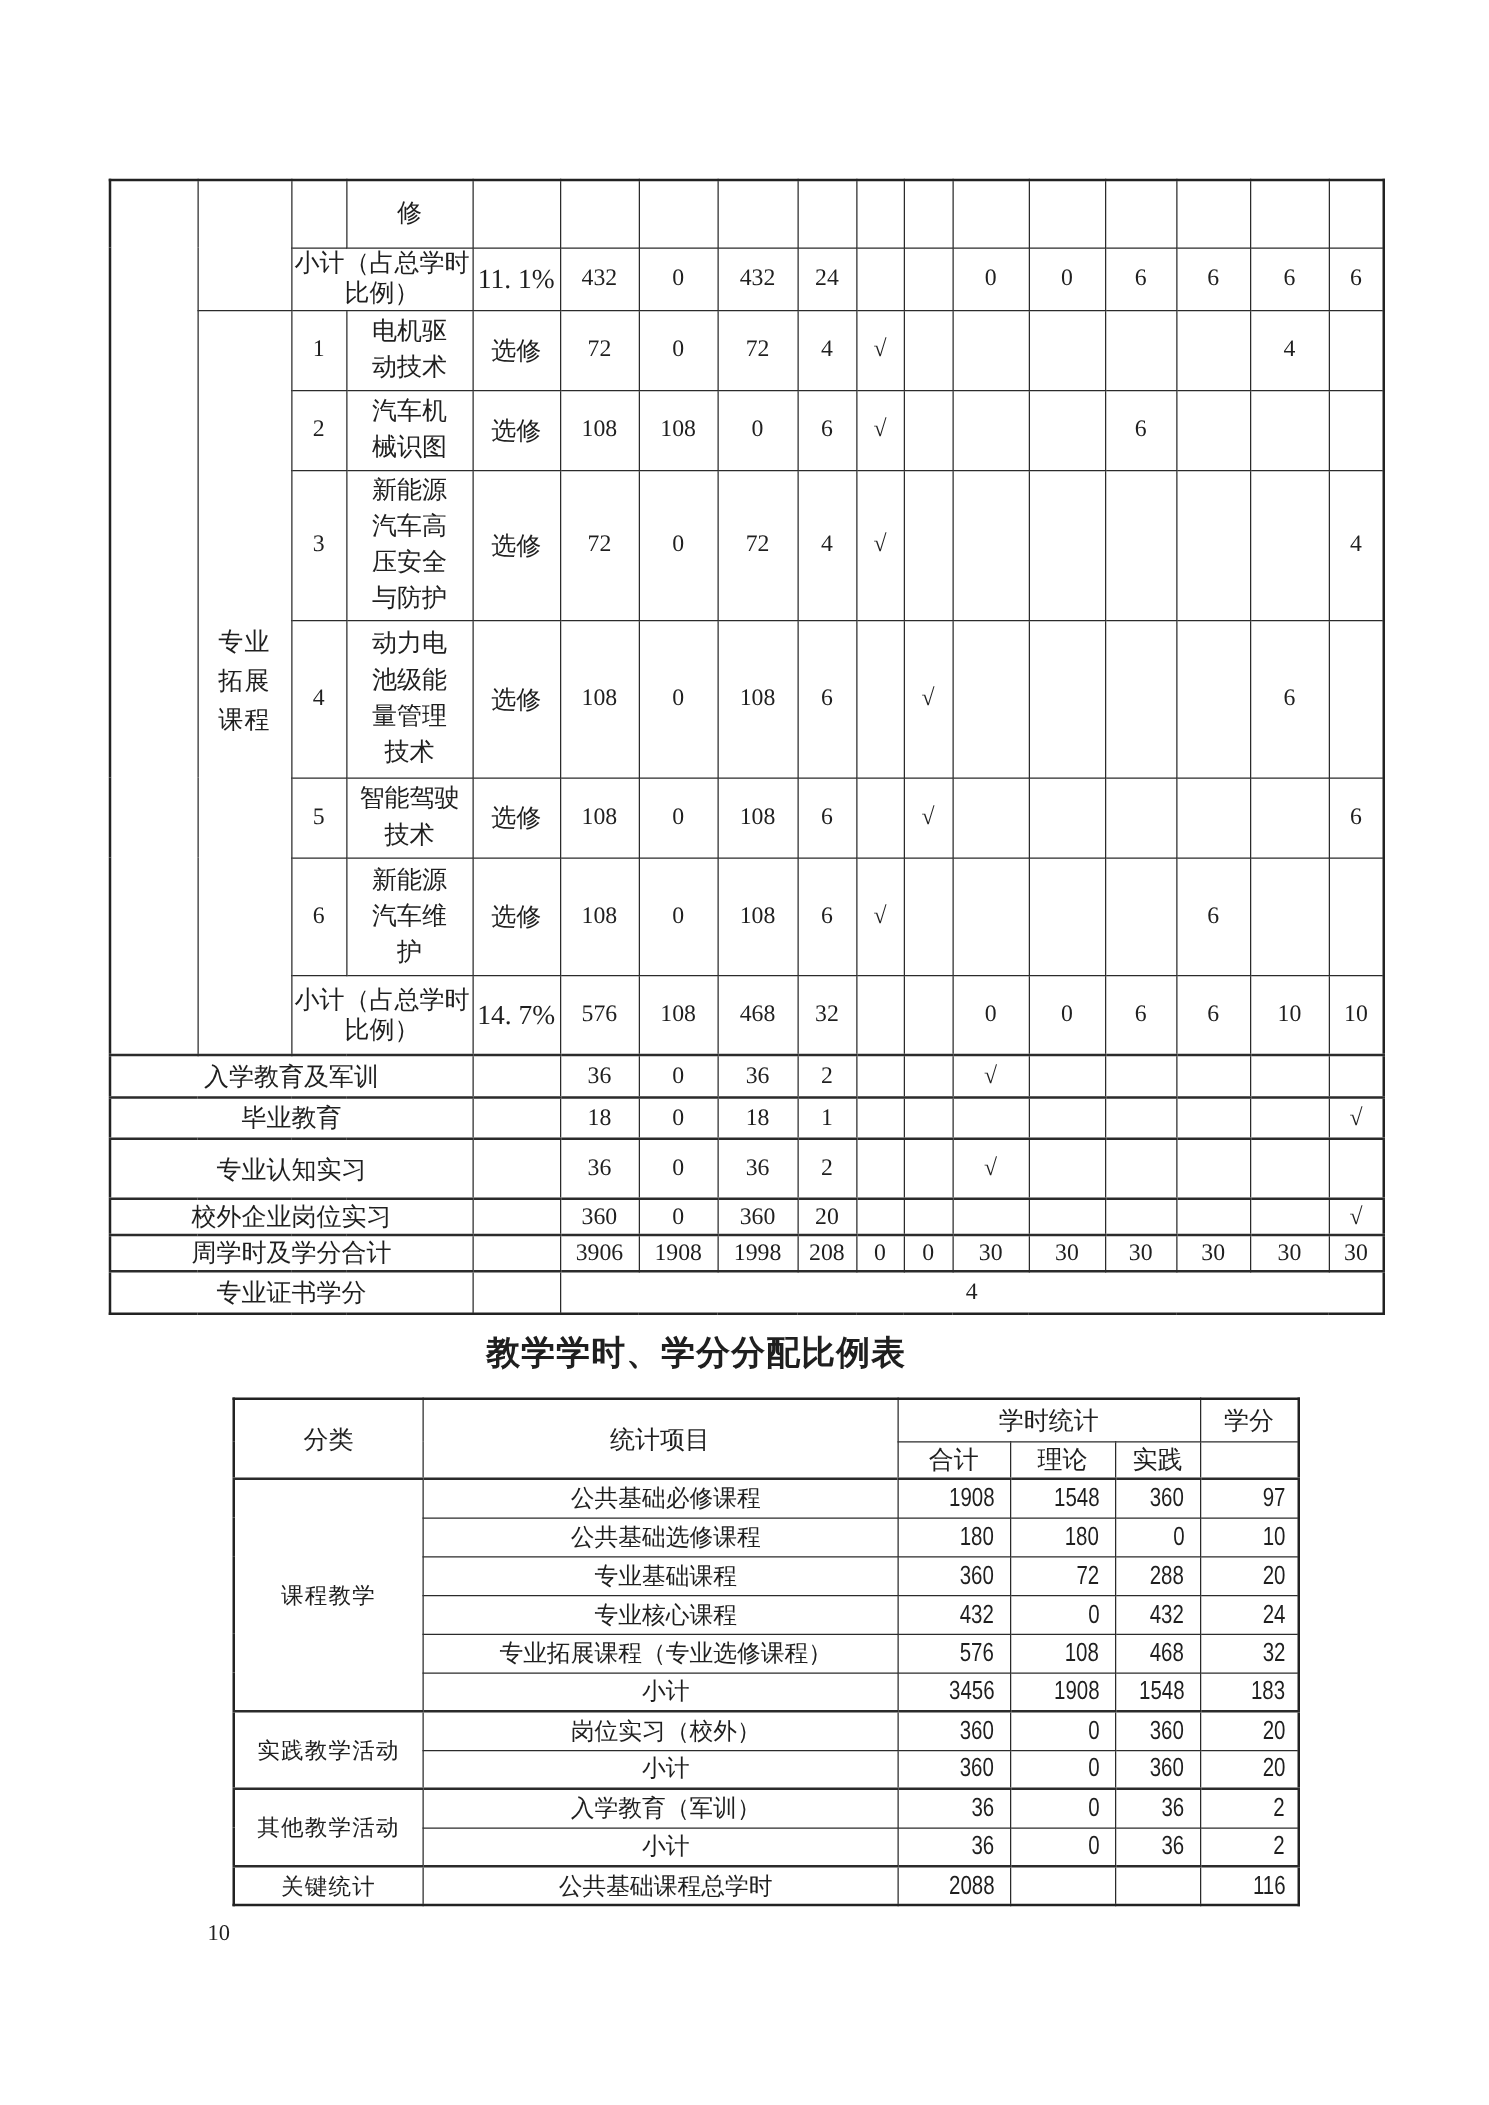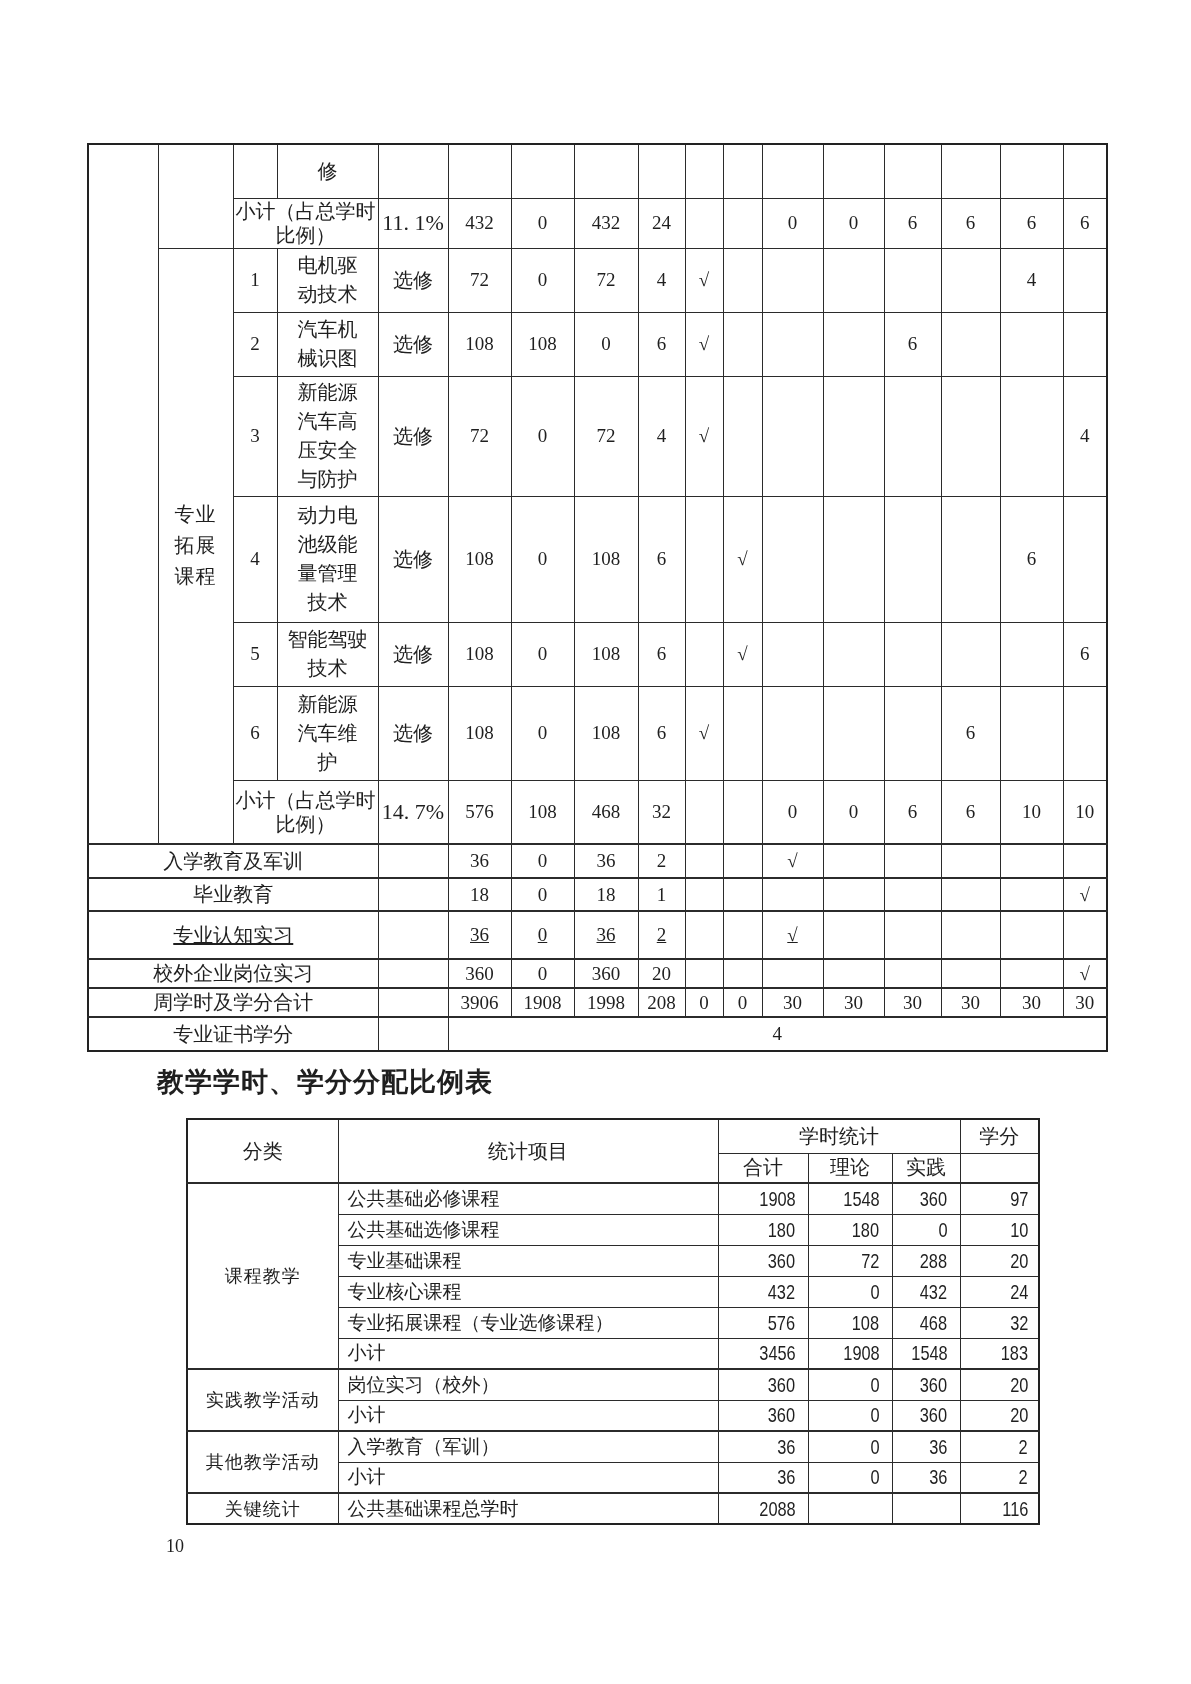--- a/index.html
+++ b/index.html
@@ -19,26 +19,26 @@
   .t1 .name { line-height:29px; }
   .t1 .cat  { line-height:31px; letter-spacing:1px; }
   .t1 .sub  { line-height:24px; }
   .t1 .num1 { font-size:19px; font-family:"Liberation Serif","DejaVu Serif",serif; }
   .t1 .pct  { font-size:22px; }
   .t1 tr.sep td { border-top-width:2px; }
   .t2 thead td { font-size:20px; }
   .t2 thead tr.h2 td { border-bottom-width:2px; }
   .t2 tr.gstart td { border-top-width:2px; }
   .t2 .cat2 { font-size:18px; letter-spacing:1px; }
-  .t2 .item { text-align:left; padding-left:9px; font-size:19px; }
+  .t2 .item { text-align:center; padding-left:9px; font-size:19px; }
   .t2 .val  { text-align:right; padding-right:12px; }
   .t2 .val.cr { padding-right:10px; }
   .t2 .num { font-family:"Liberation Sans","DejaVu Sans",sans-serif; font-size:21px;
              display:inline-block; transform:scaleX(0.78); transform-origin:100% 50%; }
-  #title { position:absolute; left:157px; top:1064px; width:800px; 
+  #title { position:absolute; left:157px; top:1064px; width:800px; text-align:center;
            font-size:27px; font-weight:bold; letter-spacing:1px; }
   #pageno { position:absolute; left:166px; top:1536px; font-size:18px; }
 </style>
 </head>
 <body>
 
 <div id="table1-wrap">
   <table class="t1" id="t1">
     <colgroup>
       <col style="width:70px">
@@ -254,21 +254,21 @@
           <td class="num1">1</td>
           <td class="num1"></td>
           <td class="num1"></td>
           <td class="num1"></td>
           <td class="num1"></td>
           <td class="num1"></td>
           <td class="num1"></td>
           <td class="num1"></td>
           <td class="num1">√</td>
         </tr>
-        <tr class="sep" style="height: 48px; text-decoration: underline;">
+        <tr class="sep" style="height: 48px;">
           <td colspan="4">专业认知实习</td>
           <td></td>
           <td class="num1">36</td>
           <td class="num1">0</td>
           <td class="num1">36</td>
           <td class="num1">2</td>
           <td class="num1"></td>
           <td class="num1"></td>
           <td class="num1">√</td>
           <td class="num1"></td>

